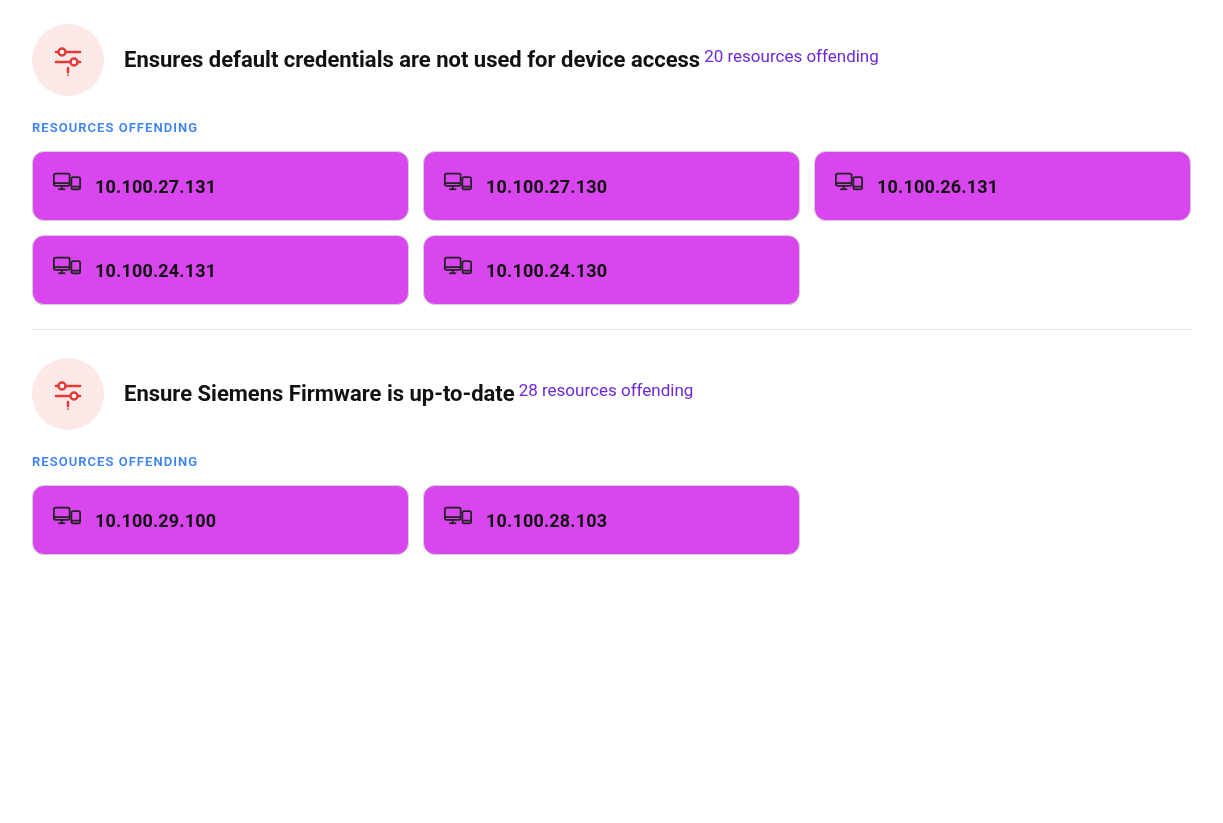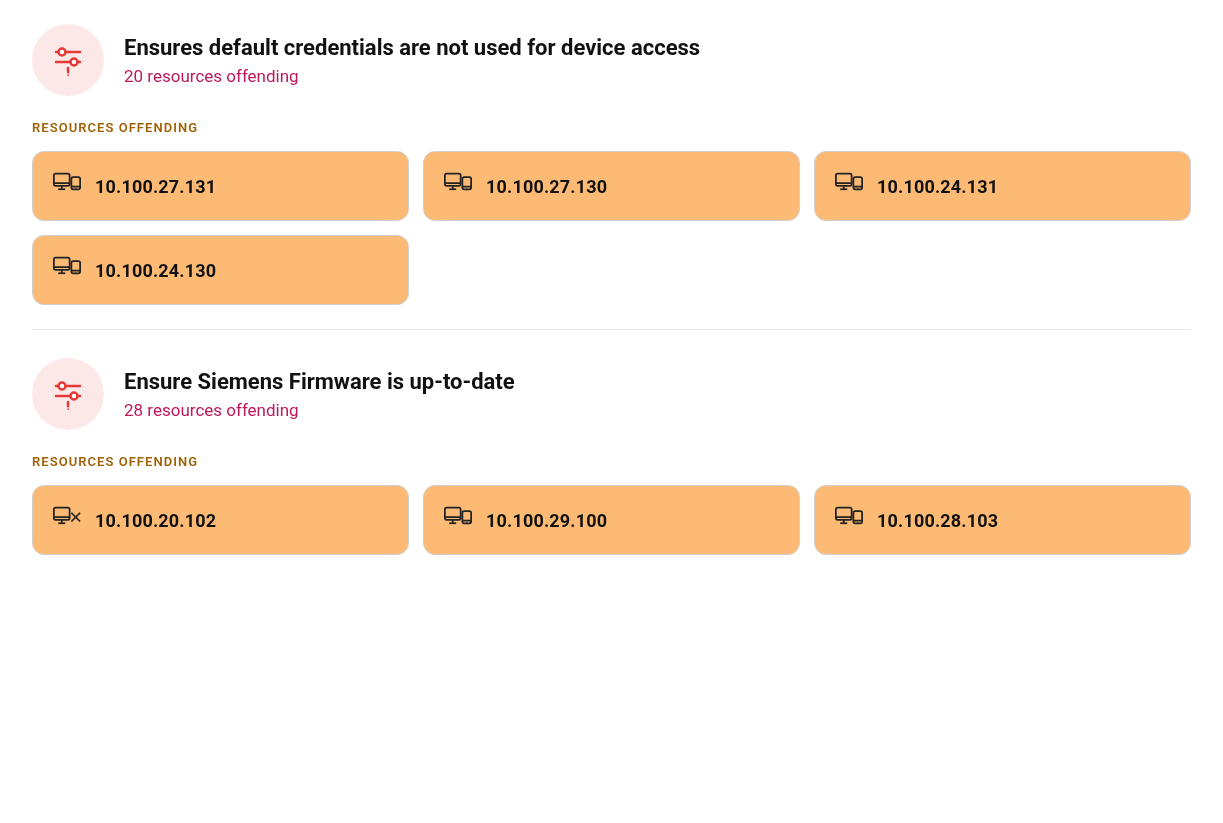--- a/index.html
+++ b/index.html
@@ -30,62 +30,62 @@
       border-radius: 50%;
       background: #fde8e8;
       display: flex;
       align-items: center;
       justify-content: center;
       flex-shrink: 0;
     }
 
     .policy-info {
       display: flex;
-      flex-direction: column;
+      flex-direction: row;
       gap: 4px;
     }
 
     .policy-title {
       font-size: 22px;
       font-weight: 700;
       color: #111111;
       line-height: 1.3;
     }
 
     .policy-subtitle {
       font-size: 17px;
-      color: #be185d;
+      color: #6d28d9;
       font-weight: 400;
     }
 
     .section-label {
       font-size: 13px;
       font-weight: 600;
       letter-spacing: 0.08em;
-      color: #a16207;
+      color: #3b82f6;
       text-transform: uppercase;
       margin-bottom: 16px;
     }
 
     .resources-grid {
       display: grid;
       grid-template-columns: repeat(3, 1fr);
       gap: 14px;
       margin-bottom: 24px;
     }
 
     .resource-card {
       border: 1.5px solid #d0d0d0;
       border-radius: 12px;
       padding: 18px 20px;
       display: flex;
       align-items: center;
       gap: 14px;
       cursor: pointer;
-      background: #fdba74;
+      background: #d946ef;
     }
 
     .resource-ip {
       font-size: 18px;
       font-weight: 700;
       color: #111111;
       letter-spacing: 0.01em;
     }
 
     .divider {
@@ -140,20 +140,32 @@
           <span><svg class="svg-icon" viewBox="0 0 32 28" fill="none" xmlns="http://www.w3.org/2000/svg">
         <rect x="1" y="2" width="18" height="14" rx="2" stroke="#222" stroke-width="2" fill="none"></rect>
         <line x1="1" y1="13" x2="19" y2="13" stroke="#222" stroke-width="2"></line>
         <line x1="10" y1="16" x2="10" y2="20" stroke="#222" stroke-width="2"></line>
         <line x1="6" y1="20" x2="14" y2="20" stroke="#222" stroke-width="2"></line>
         <rect x="21" y="6" width="10" height="14" rx="2" stroke="#222" stroke-width="2" fill="none"></rect>
         <line x1="21" y1="17" x2="31" y2="17" stroke="#222" stroke-width="2"></line>
         <circle cx="26" cy="19.5" r="0.7" fill="#222"></circle>
       </svg></span>
           <span class="resource-ip">10.100.27.130</span>
+        </div>
+        <div class="resource-card">
+          <span><svg class="svg-icon" viewBox="0 0 32 28" fill="none" xmlns="http://www.w3.org/2000/svg">
+        <rect x="1" y="2" width="18" height="14" rx="2" stroke="#222" stroke-width="2" fill="none"></rect>
+        <line x1="1" y1="13" x2="19" y2="13" stroke="#222" stroke-width="2"></line>
+        <line x1="10" y1="16" x2="10" y2="20" stroke="#222" stroke-width="2"></line>
+        <line x1="6" y1="20" x2="14" y2="20" stroke="#222" stroke-width="2"></line>
+        <rect x="21" y="6" width="10" height="14" rx="2" stroke="#222" stroke-width="2" fill="none"></rect>
+        <line x1="21" y1="17" x2="31" y2="17" stroke="#222" stroke-width="2"></line>
+        <circle cx="26" cy="19.5" r="0.7" fill="#222"></circle>
+      </svg></span>
+          <span class="resource-ip">10.100.26.131</span>
         </div>
         <div class="resource-card">
           <span><svg class="svg-icon" viewBox="0 0 32 28" fill="none" xmlns="http://www.w3.org/2000/svg">
         <rect x="1" y="2" width="18" height="14" rx="2" stroke="#222" stroke-width="2" fill="none"></rect>
         <line x1="1" y1="13" x2="19" y2="13" stroke="#222" stroke-width="2"></line>
         <line x1="10" y1="16" x2="10" y2="20" stroke="#222" stroke-width="2"></line>
         <line x1="6" y1="20" x2="14" y2="20" stroke="#222" stroke-width="2"></line>
         <rect x="21" y="6" width="10" height="14" rx="2" stroke="#222" stroke-width="2" fill="none"></rect>
         <line x1="21" y1="17" x2="31" y2="17" stroke="#222" stroke-width="2"></line>
         <circle cx="26" cy="19.5" r="0.7" fill="#222"></circle>
@@ -193,31 +205,20 @@
         </div>
       </div>
       <div class="section-label">RESOURCES OFFENDING</div>
       <div class="resources-grid">
         <div class="resource-card">
           <span><svg class="svg-icon" viewBox="0 0 32 28" fill="none" xmlns="http://www.w3.org/2000/svg">
         <rect x="1" y="2" width="18" height="14" rx="2" stroke="#222" stroke-width="2" fill="none"></rect>
         <line x1="1" y1="13" x2="19" y2="13" stroke="#222" stroke-width="2"></line>
         <line x1="10" y1="16" x2="10" y2="20" stroke="#222" stroke-width="2"></line>
         <line x1="6" y1="20" x2="14" y2="20" stroke="#222" stroke-width="2"></line>
-        <line x1="21" y1="8" x2="31" y2="18" stroke="#222" stroke-width="2"></line>
-        <line x1="31" y1="8" x2="21" y2="18" stroke="#222" stroke-width="2"></line>
-      </svg></span>
-          <span class="resource-ip">10.100.20.102</span>
-        </div>
-        <div class="resource-card">
-          <span><svg class="svg-icon" viewBox="0 0 32 28" fill="none" xmlns="http://www.w3.org/2000/svg">
-        <rect x="1" y="2" width="18" height="14" rx="2" stroke="#222" stroke-width="2" fill="none"></rect>
-        <line x1="1" y1="13" x2="19" y2="13" stroke="#222" stroke-width="2"></line>
-        <line x1="10" y1="16" x2="10" y2="20" stroke="#222" stroke-width="2"></line>
-        <line x1="6" y1="20" x2="14" y2="20" stroke="#222" stroke-width="2"></line>
         <rect x="21" y="6" width="10" height="14" rx="2" stroke="#222" stroke-width="2" fill="none"></rect>
         <line x1="21" y1="17" x2="31" y2="17" stroke="#222" stroke-width="2"></line>
         <circle cx="26" cy="19.5" r="0.7" fill="#222"></circle>
       </svg></span>
           <span class="resource-ip">10.100.29.100</span>
         </div>
         <div class="resource-card">
           <span><svg class="svg-icon" viewBox="0 0 32 28" fill="none" xmlns="http://www.w3.org/2000/svg">
         <rect x="1" y="2" width="18" height="14" rx="2" stroke="#222" stroke-width="2" fill="none"></rect>
         <line x1="1" y1="13" x2="19" y2="13" stroke="#222" stroke-width="2"></line>

